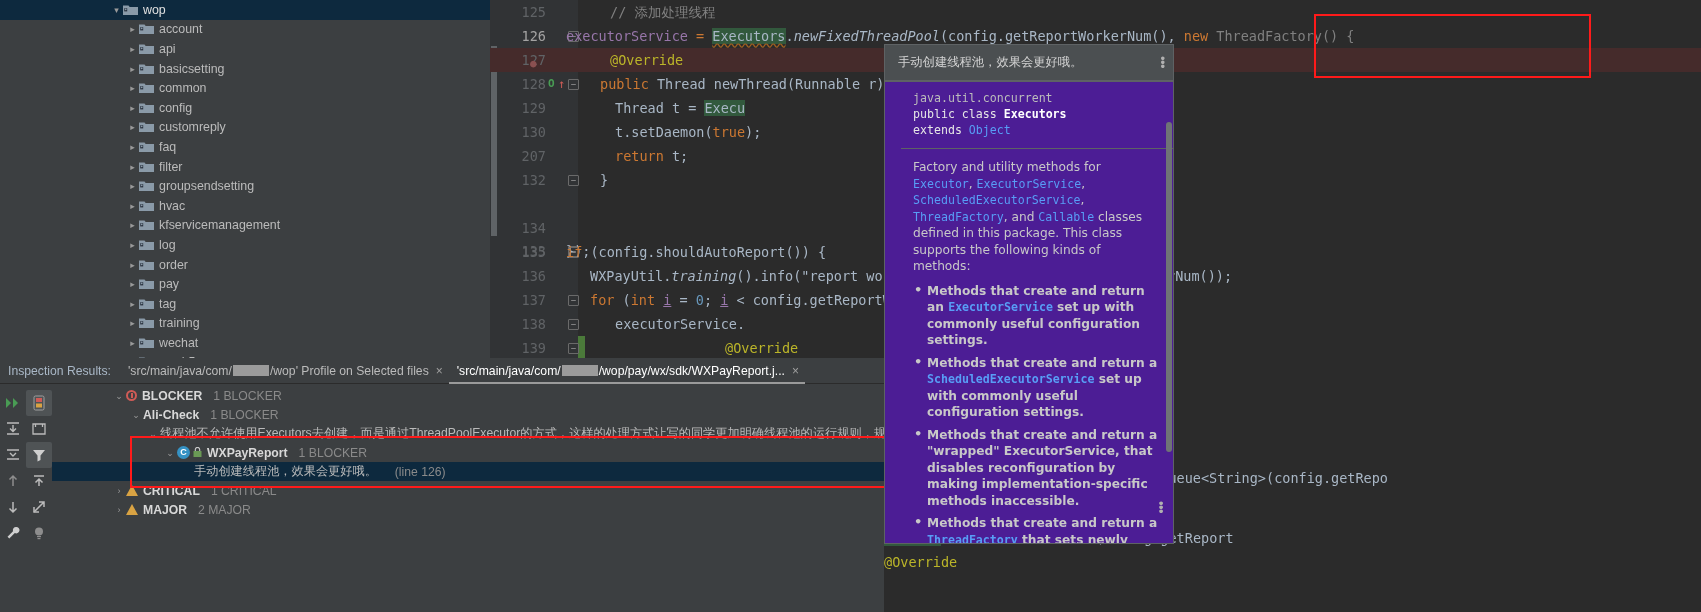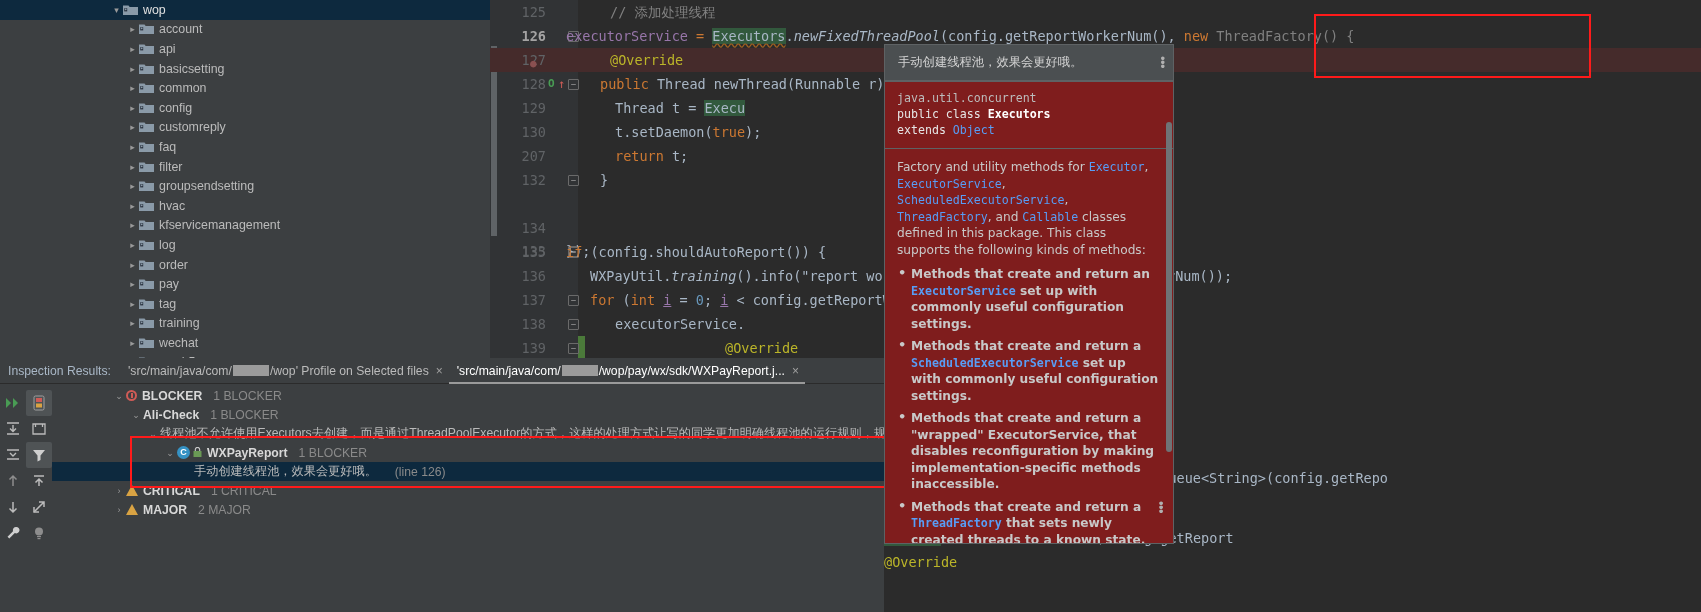--- a/index.html
+++ b/index.html
@@ -44,21 +44,21 @@
   }
   .code-line {
     position: absolute; left: 0; right: 0; height: 24px; line-height: 24px;
     font-family: "DejaVu Sans Mono", monospace; font-size: 13.5px;
     white-space: pre;
   }
   .lineno {
     position: absolute; left: 0; width: 56px; text-align: right;
     color: #606366; font-family: "DejaVu Sans Mono", monospace; font-size: 13.5px;
   }
-  .lineno.cur { color: #a4a3a3; font-weight: bold; }
+  .lineno.cur { color: #a4a3a3; }
   .code-text { position: absolute; left: 100px; color: #a9b7c6; }
   .fold {
     position: absolute; left: 78px; width: 11px; height: 11px; top: 7px;
     border: 1px solid #6a6a6a; border-radius: 1px; color: #9a9a9a;
     font-size: 9px; line-height: 9px; text-align: center;
     font-family: "DejaVu Sans Mono", monospace;
   }
   
   .kw   { color: #cc7832; }
   .cls  { color: #a9b7c6; }
@@ -103,23 +103,24 @@
   }
   .kebab {
     position: absolute; right: 8px; top: 50%; transform: translateY(-50%);
     color: #b0b0b0; font-size: 13px; letter-spacing: 0; line-height: 4px;
   }
   .kebab div { height: 4px; }
 
   
   #doc-popup {
     position: absolute; left: 884px; top: 81px; width: 290px; height: 463px;
-    background: #7f1d1d; border: 1px solid #5e6264;
+    background: #4c1d95; border: 1px solid #5e6264;
     overflow: hidden; z-index: 44;
     font-family: "DejaVu Sans", sans-serif;
+    padding-left: 16px;
   }
   #doc-head {
     padding: 8px 12px 10px 12px;
     border-bottom: 1px solid #5e6264;
     font-family: "DejaVu Sans Mono", monospace;
     font-size: 11.6px; color: #bcbcbc; line-height: 16px;
   }
   #doc-head .pkg { color: #bcbcbc; }
   #doc-head .decl { color: #e6e6e6; }
   #doc-head .bold { font-weight: bold; color: #ffffff; }

